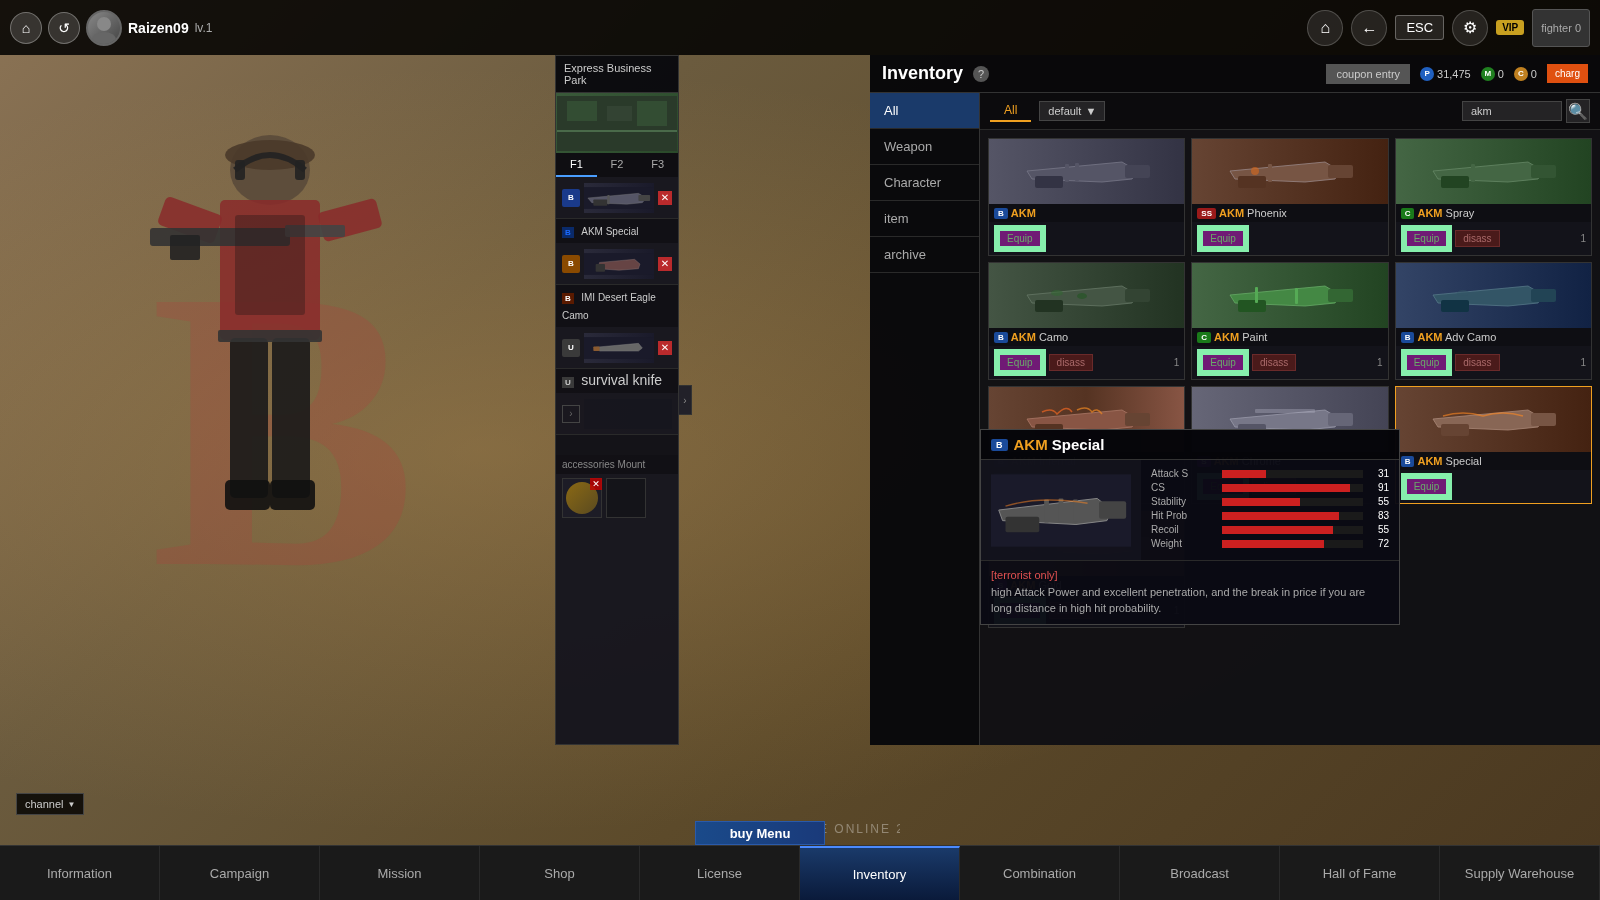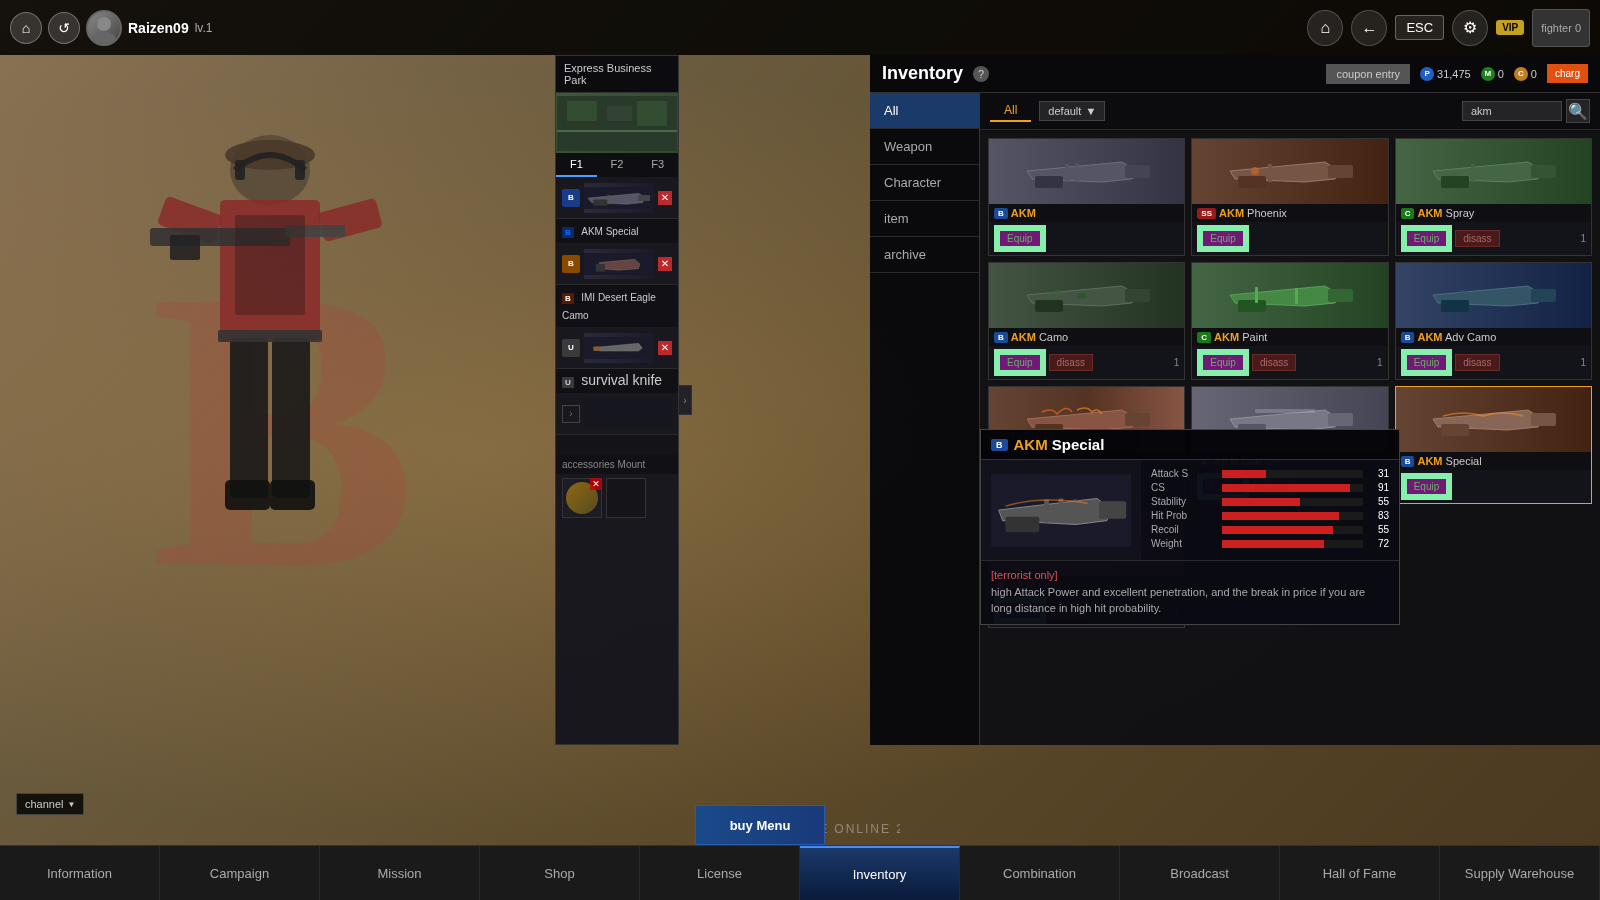--- a/index.html
+++ b/index.html
@@ -598,21 +598,21 @@
       font-size: 11px;
       line-height: 1.4;
     }
 
     
     .buy-menu-btn {
       position: absolute;
       bottom: 55px;
       left: 695px;
       width: 130px;
-      height: 40px;
+      height: 24px;
       background: linear-gradient(90deg, #1a4a8a, #1a3a7a);
       border: 1px solid #2a5aaa;
       color: #fff;
       font-size: 13px;
       font-weight: bold;
       cursor: pointer;
       display: flex;
       align-items: center;
       justify-content: center;
       z-index: 10;

